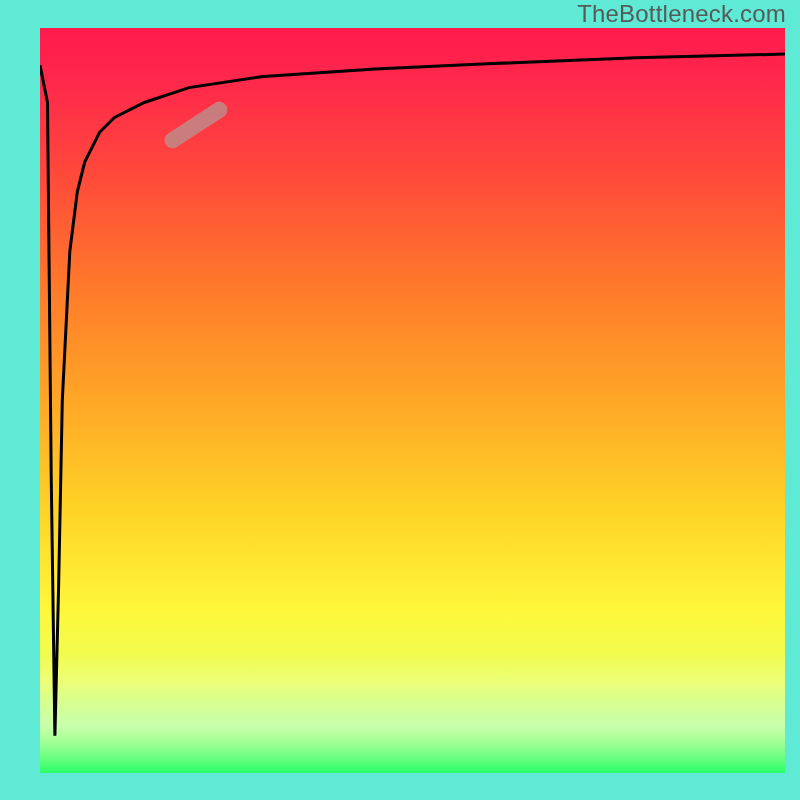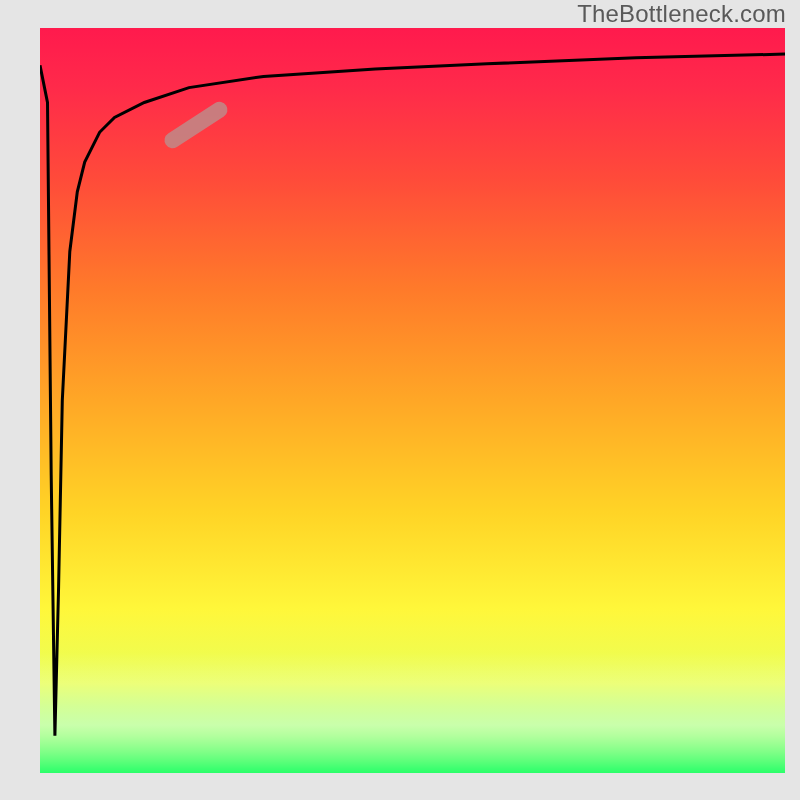--- a/index.html
+++ b/index.html
@@ -8,21 +8,21 @@
     width: 800px;
     height: 800px;
     overflow: hidden;
     background: #000;
     font-family: Arial, Helvetica, sans-serif;
   }
   .chart-container {
     position: relative;
     width: 800px;
     height: 800px;
-    background: #e5e5e5;
+    background: #5eead4;
   }
   .plot-area {
     position: absolute;
     left: 40px;
     top: 28px;
     width: 745px;
     height: 745px;
     background: linear-gradient(to bottom,
       #ff1a4d 0%,
       #ff2a4a 8%,

